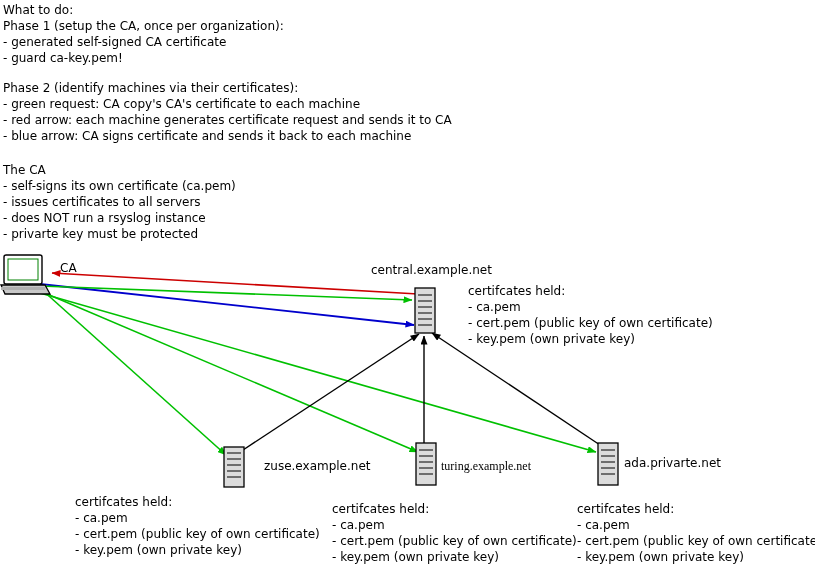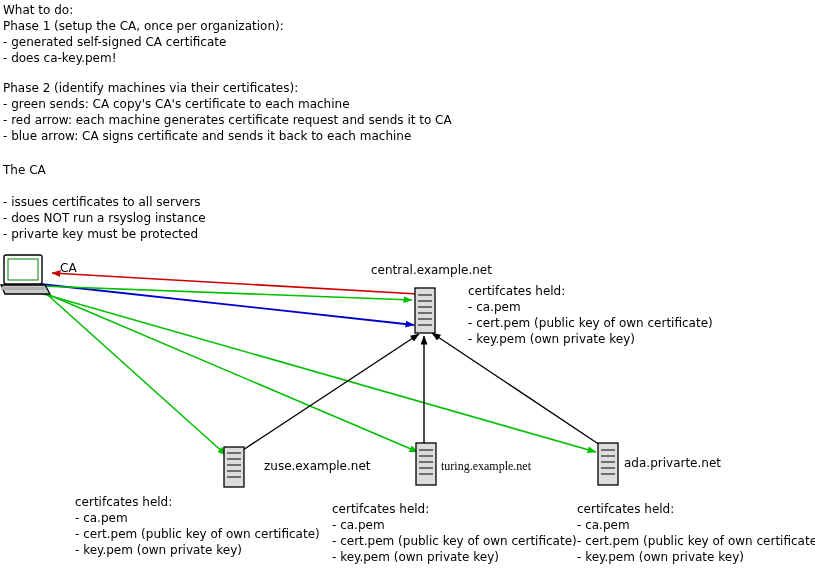--- a/index.html
+++ b/index.html
@@ -44,28 +44,29 @@
   }
 </style>
 </head>
 <body>
 
 <div id="diagram-root">
 
   <div class="txt" style="left:3px; top:2px;">What to do:</div>
   <div class="txt" style="left:3px; top:18px;">Phase 1 (setup the CA, once per organization):</div>
   <div class="txt" style="left:3px; top:34px;">- generated self-signed CA certificate</div>
-  <div class="txt" style="left:3px; top:50px;">- does ca-key.pem!</div>
+  <div class="txt" style="left:3px; top:50px;">- guard ca-key.pem!</div>
 
   <div class="txt" style="left:3px; top:80px;">Phase 2 (identify machines via their certificates):</div>
-  <div class="txt" style="left:3px; top:96px;">- green sends: CA copy's CA's certificate to each machine</div>
+  <div class="txt" style="left:3px; top:96px;">- green request: CA copy's CA's certificate to each machine</div>
   <div class="txt" style="left:3px; top:112px;">- red arrow: each machine generates certificate request and sends it to CA</div>
   <div class="txt" style="left:3px; top:128px;">- blue arrow: CA signs certificate and sends it back to each machine</div>
 
   <div class="txt" style="left:3px; top:162px;">The CA</div>
+  <div class="txt" style="left:3px; top:178px;">- self-signs its own certificate (ca.pem)</div>
   <div class="txt" style="left:3px; top:194px;">- issues certificates to all servers</div>
   <div class="txt" style="left:3px; top:210px;">- does NOT run a rsyslog instance</div>
   <div class="txt" style="left:3px; top:226px;">- privarte key must be protected</div>
 
   <svg class="layer" viewBox="0 0 815 570">
     <defs>
       <marker id="ah-green" markerWidth="9" markerHeight="7" refX="8.5" refY="3.5" orient="auto" markerUnits="userSpaceOnUse">
         <polygon points="0,0 9,3.5 0,7" fill="#00c000"></polygon>
       </marker>
       <marker id="ah-red" markerWidth="9" markerHeight="7" refX="8.5" refY="3.5" orient="auto" markerUnits="userSpaceOnUse">

